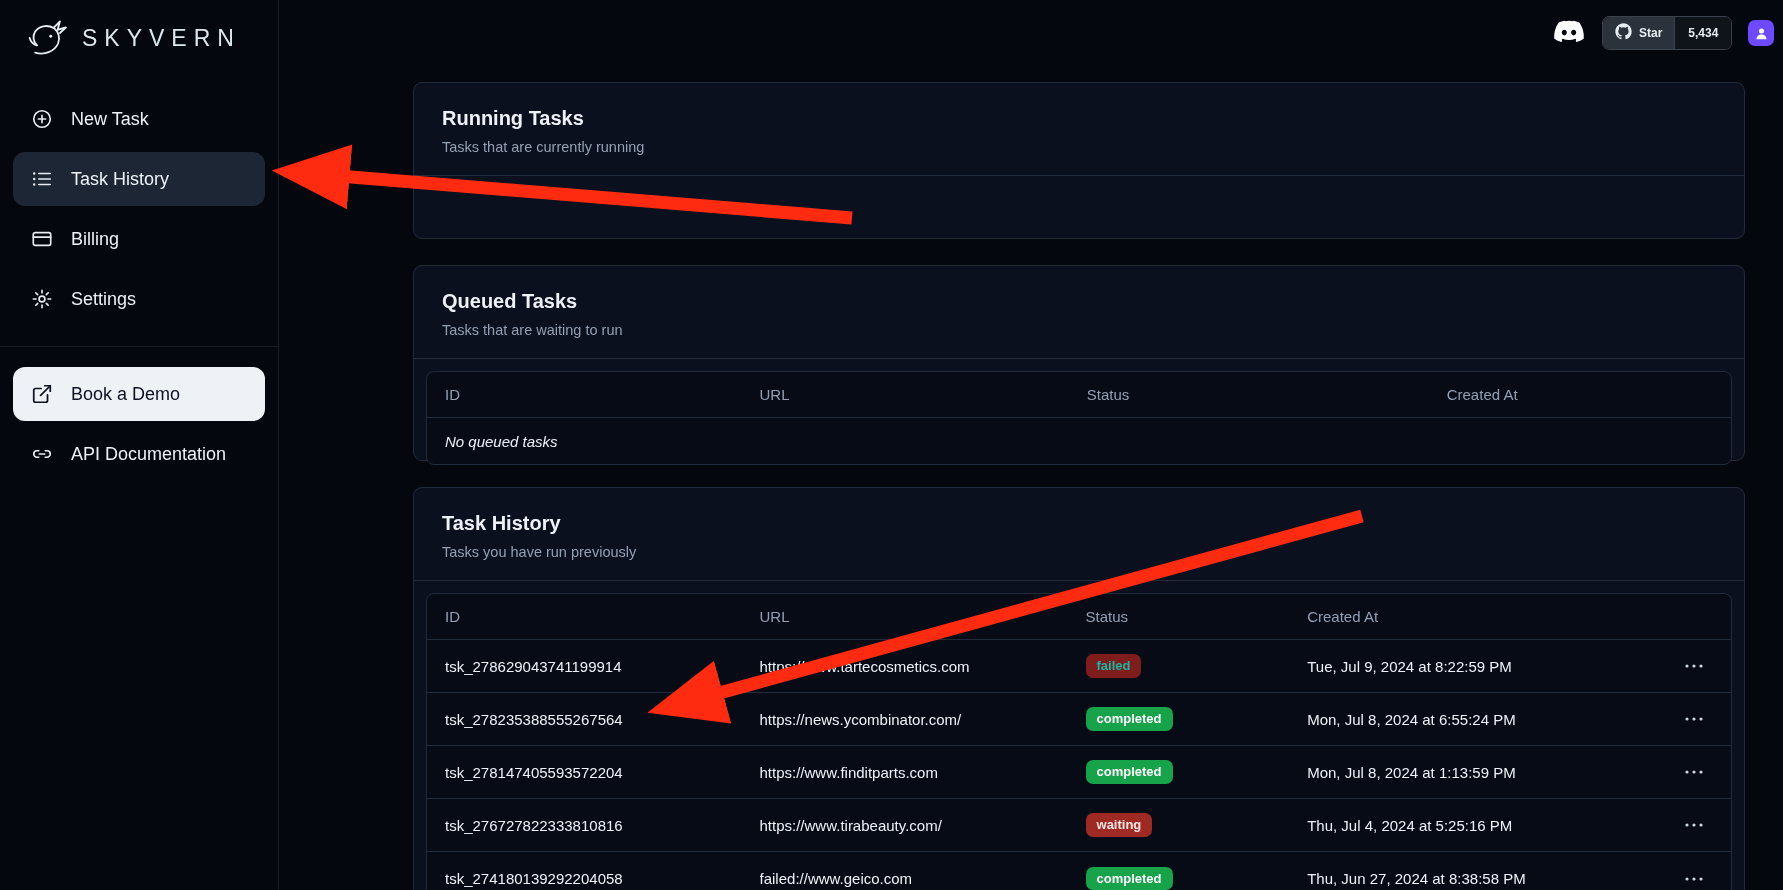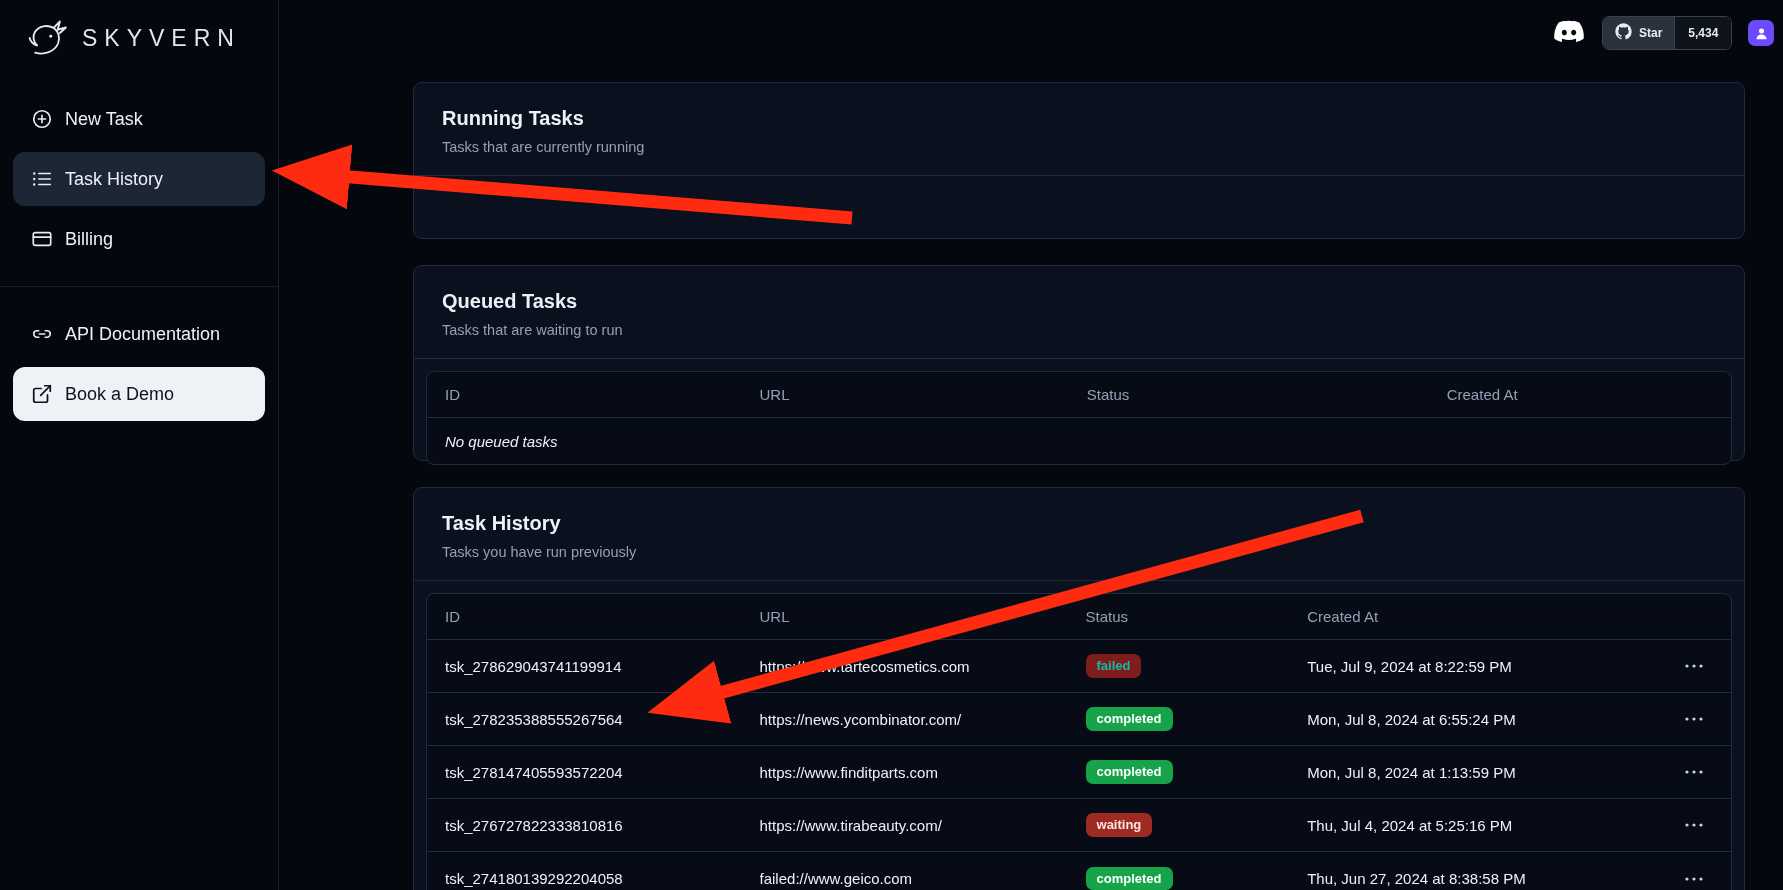--- a/index.html
+++ b/index.html
@@ -18,21 +18,21 @@
     background:var(--bg);color:var(--text);
     font-family:"Liberation Sans", sans-serif;
   }
   
   .sidebar{position:absolute;left:0;top:0;width:279px;height:890px;border-right:1px solid var(--border-soft);text-align:right;}
   .logo{display:flex;align-items:center;gap:12px;padding:16px 22px 10px 26px;}
   .logo-icon svg{display:block;}
   .brand-text{font-size:23px;letter-spacing:7px;font-weight:400;color:#dde7f0;}
   nav{padding:0 13px;}
   .nav-top{margin-top:22px;}
-  .nav-item{display:flex;align-items:center;gap:11px;height:54px;padding:0 17px;margin-bottom:6px;
+  .nav-item{display:flex;align-items:center;gap:17px;height:54px;padding:0 17px;margin-bottom:6px;
     border-radius:12px;font-size:18px;color:var(--text);cursor:pointer;}
   .nav-item.active{background:#1d2634;}
   .nav-item.light{background:#eef2f7;color:#0b1220;font-weight:500;}
   .nicon{width:24px;height:24px;display:inline-flex;align-items:center;justify-content:center;flex:0 0 24px;}
   .nicon svg{display:block;}
   .sep{border:none;border-top:1px solid var(--border-soft);margin:20px 0;}
   
   .topbar{position:absolute;left:1552px;top:16px;display:flex;align-items:center;gap:16px;z-index:5;}
   .discord{display:inline-flex;cursor:pointer;}
   .gh{display:flex;align-items:stretch;border:1px solid #3a424d;border-radius:7px;overflow:hidden;
@@ -106,44 +106,53 @@
     </div>
     <div class="nav-item">
       <span class="nicon">
         <svg width="22" height="22" viewBox="0 0 24 24" fill="none" stroke="#e8edf4" stroke-width="1.8" stroke-linecap="round">
             <rect x="2.5" y="5" width="19" height="14" rx="2"></rect>
             <path d="M2.5 10h19"></path>
           </svg>
       </span>
       <span>Billing</span>
     </div>
+    <div class="nav-item">
+      <span class="nicon">
+        <svg width="22" height="22" viewBox="0 0 24 24" fill="none" stroke="#e8edf4" stroke-width="1.8" stroke-linecap="round">
+            <circle cx="12" cy="12" r="3.2"></circle>
+            <path d="M12 2.5v3M12 18.5v3M2.5 12h3M18.5 12h3M5.2 5.2l2.1 2.1M16.7 16.7l2.1 2.1M18.8 5.2l-2.1 2.1M7.3 16.7l-2.1 2.1"></path>
+          </svg>
+      </span>
+      <span>Settings</span>
+    </div>
   </nav>
 
   <hr class="sep">
 
   <nav>
-    <div class="nav-item">
-      <span class="nicon">
-        <svg width="22" height="22" viewBox="0 0 24 24" fill="none" stroke="#e8edf4" stroke-width="1.8" stroke-linecap="round">
-            <path d="M9 12h6"></path>
-            <path d="M8.5 8.5H6.5a3.5 3.5 0 0 0 0 7h2"></path>
-            <path d="M15.5 8.5h2a3.5 3.5 0 0 1 0 7h-2"></path>
-          </svg>
-      </span>
-      <span>API Documentation</span>
-    </div>
     <div class="nav-item light">
       <span class="nicon">
         <svg width="22" height="22" viewBox="0 0 24 24" fill="none" stroke="#0b1220" stroke-width="1.9" stroke-linecap="round" stroke-linejoin="round">
             <path d="M15 3h6v6"></path>
             <path d="M10.5 13.5L21 3"></path>
             <path d="M18 13v6a2 2 0 0 1-2 2H5a2 2 0 0 1-2-2V8a2 2 0 0 1 2-2h6"></path>
           </svg>
       </span>
       <span>Book a Demo</span>
+    </div>
+    <div class="nav-item">
+      <span class="nicon">
+        <svg width="22" height="22" viewBox="0 0 24 24" fill="none" stroke="#e8edf4" stroke-width="1.8" stroke-linecap="round">
+            <path d="M9 12h6"></path>
+            <path d="M8.5 8.5H6.5a3.5 3.5 0 0 0 0 7h2"></path>
+            <path d="M15.5 8.5h2a3.5 3.5 0 0 1 0 7h-2"></path>
+          </svg>
+      </span>
+      <span>API Documentation</span>
     </div>
   </nav>
 </aside>
 
 <header class="topbar">
   <span class="discord">
     <svg width="34" height="26" viewBox="0 0 24 18" fill="#ffffff">
         <path d="M19.3 1.6A16.9 16.9 0 0 0 15.1.3l-.2.4a15.6 15.6 0 0 0-5.8 0L8.9.3A16.9 16.9 0 0 0 4.7 1.6C2 5.5 1.3 9.3 1.6 13a17 17 0 0 0 5.2 2.3l.4-.6-.3-1.2.6-.5a12.2 12.2 0 0 0 9 0l.6.5-.3 1.2.4.6a17 17 0 0 0 5.2-2.3c.4-4.3-.7-8-3.1-11.4zM8.7 10.7c-1 0-1.8-.9-1.8-2s.8-2 1.8-2 1.8.9 1.8 2-.8 2-1.8 2zm6.6 0c-1 0-1.8-.9-1.8-2s.8-2 1.8-2 1.8.9 1.8 2-.8 2-1.8 2z"></path>
       </svg>
   </span>

